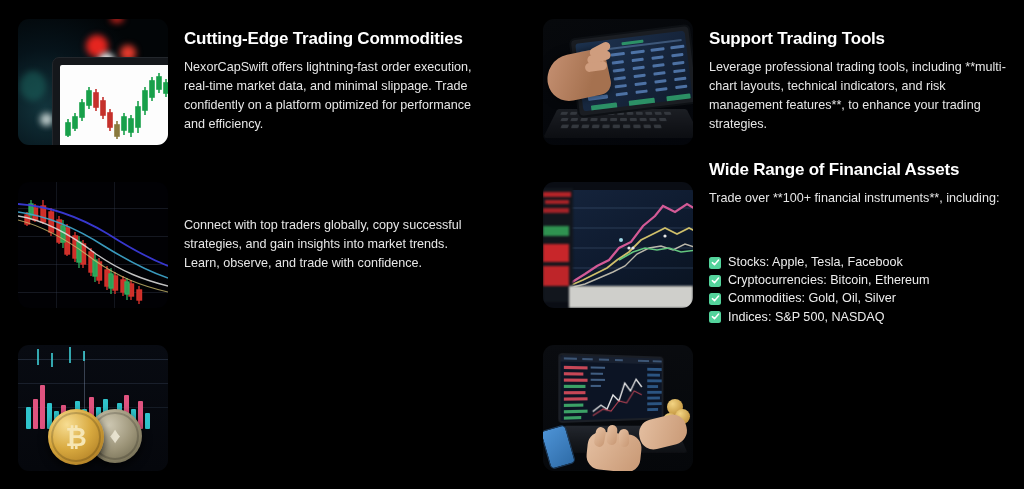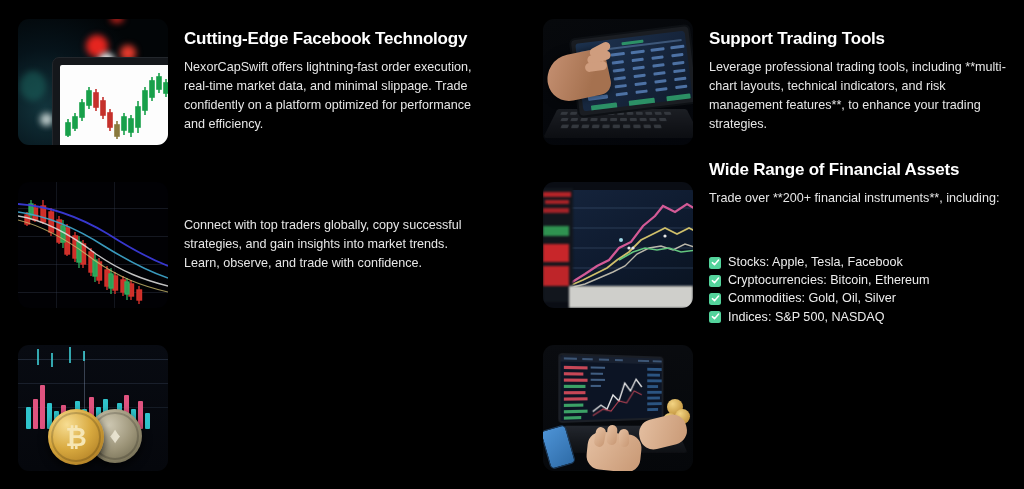--- a/index.html
+++ b/index.html
@@ -239,21 +239,21 @@
               <line x1="99" y1="8" x2="99" y2="28"></line>
                 <rect x="97" y="12" width="4" height="12"></rect>
               <line x1="106" y1="14" x2="106" y2="32"></line>
                 <rect x="104" y="18" width="4" height="10"></rect>
             </g>
           </svg>
         </div>
       </div>
     </div>
     <div class="copy">
-      <div class="feat-title">Cutting-Edge Facebook Technology</div>
+      <div class="feat-title">Cutting-Edge Trading Commodities</div>
       <div class="feat-body">NexorCapSwift offers lightning-fast order execution, real-time market data, and minimal slippage. Trade confidently on a platform optimized for performance and efficiency.</div>
     </div>
   </div>
 
   <div class="feature right">
     <div class="thumb img-hand">
       <div class="inner">
         <div class="keyboardB">
           <div class="keyrow" style="top:4px">
             <span class="key" style="left:0"></span>
@@ -440,21 +440,21 @@
         <div class="redblk" style="left:2px;top:18px;width:24px;height:4px;opacity:.85"></div>
         <div class="redblk" style="left:0;top:26px;width:26px;height:5px;opacity:.8"></div>
         <div class="grnblk" style="left:0;top:44px;width:26px;height:10px"></div>
         <div class="redblk" style="left:0;top:62px;width:26px;height:18px"></div>
         <div class="redblk" style="left:0;top:84px;width:26px;height:20px;opacity:.95"></div>
         <div class="desk4"></div>
       </div>
     </div>
     <div class="copy">
       <div class="feat-title">Wide Range of Financial Assets</div>
-      <div class="feat-lead">Trade over **200+ financial instruments**, including:</div>
+      <div class="feat-lead">Trade over **100+ financial instruments**, including:</div>
       <ul class="check-list">
         <li class="check-item">
           <span class="check-box">
             <svg width="9" height="9" viewBox="0 0 10 10">
                 <path d="M1.5 5.2 L3.9 7.4 L8.4 2.3" fill="none" stroke="#ffffff" stroke-width="1.7" stroke-linecap="round" stroke-linejoin="round"></path>
               </svg>
           </span>
           <span>Stocks: Apple, Tesla, Facebook</span>
         </li>
         <li class="check-item">

